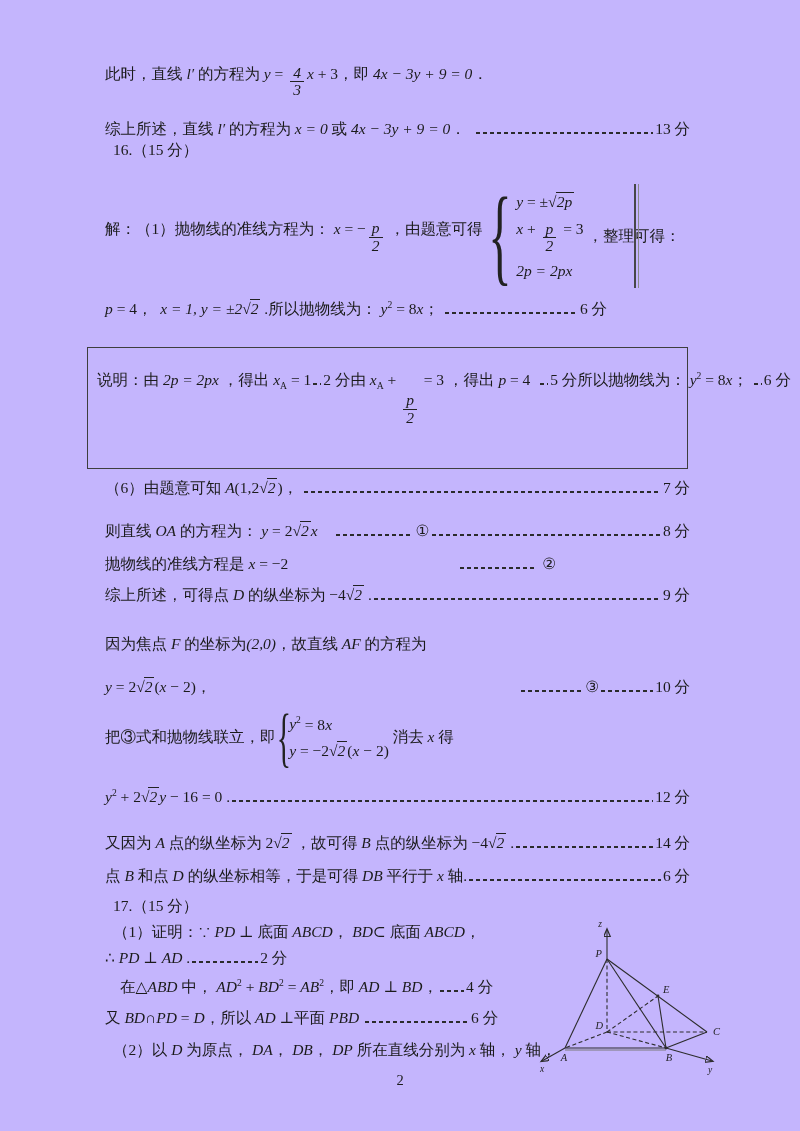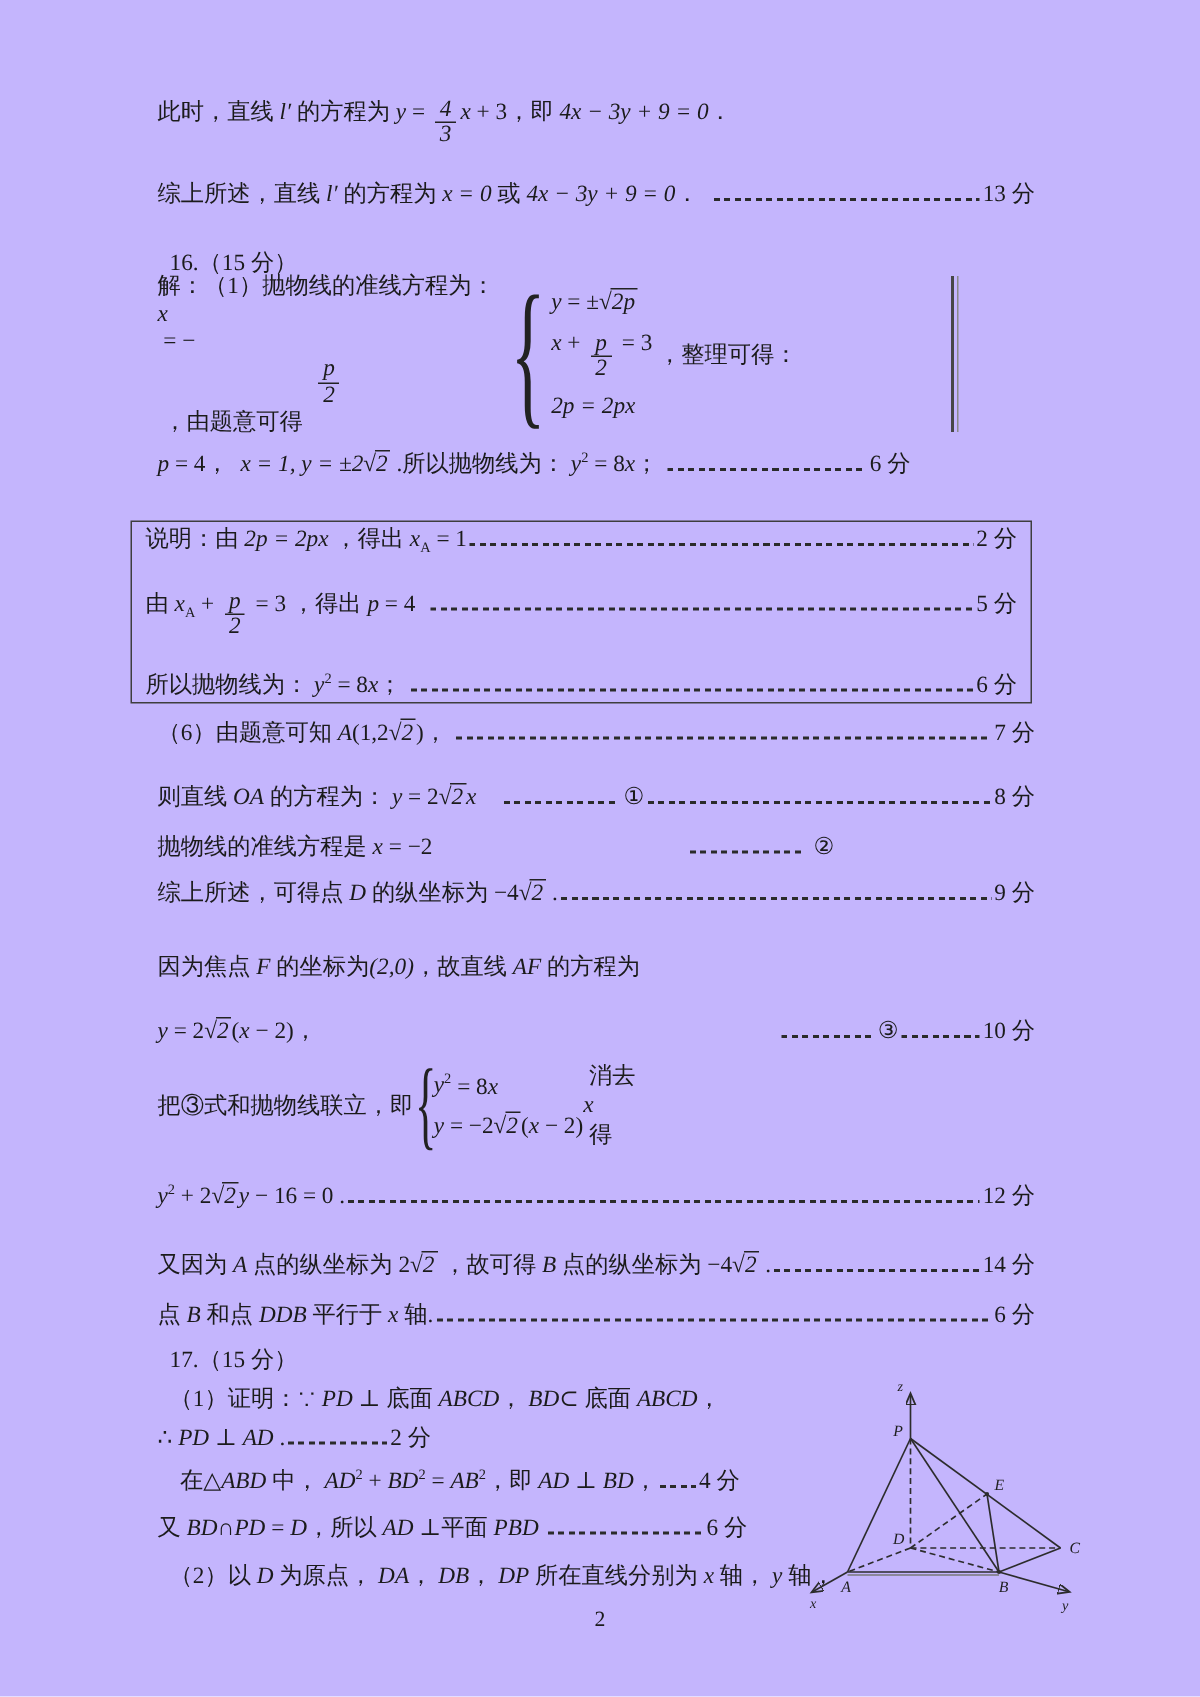--- a/index.html
+++ b/index.html
@@ -16,48 +16,48 @@
   .frac{display:inline-flex;flex-direction:column;align-items:center;align-self:center;
         margin:0 3px;font-style:italic;line-height:1.05;transform:translateY(1px);}
   .fn{border-bottom:1.4px solid #222;padding:0 3px;}
   .fd{padding:0 3px;}
   .sqrt{display:inline-flex;align-items:baseline;font-style:normal;}
   .sg{margin-right:-1px;}
   .rad{border-top:1.5px solid #222;font-style:italic;padding:0 2px 0 1px;}
   sup{font-size:0.62em;}
   sub{font-size:0.62em;}
   .sysline{position:absolute;display:flex;align-items:center;font-size:15.5px;white-space:pre;}
-  .richspan{display:inline-flex;align-items:baseline;white-space:pre;flex-direction:column;}
+  .richspan{display:inline-flex;align-items:baseline;white-space:pre;}
   .sys{display:flex;align-items:center;margin-left:4px;}
   .brace{font-size:var(--bsz,105px);line-height:0;font-weight:300;color:#222;
          transform:scaleX(0.45);transform-origin:center;margin:0 -10px 0 -12px;}
   .sysrows{display:flex;flex-direction:column;gap:var(--rgap,10px);}
   .sysrow{display:flex;align-items:baseline;white-space:pre;}
   .vbar{position:absolute;width:2px;border-left:2.5px solid #474747;border-right:1.5px solid #8a8a8a;}
   .notebox{position:absolute;left:87px;top:347px;width:601px;height:122px;
-           border:1.8px solid #3e3e3e;box-sizing:border-box;padding:1px 9px;
-           display:flex;flex-direction:column;justify-content:space-between;}
+           border:1.8px solid #3e3e3e;box-sizing:border-box;padding:22px 9px;
+           display:flex;flex-direction:row;justify-content:space-between;}
   .boxline{display:flex;align-items:baseline;font-size:15.5px;white-space:pre;}
   .fig{position:absolute;left:532px;top:916px;}
   .fig line, .fig path{stroke:#2c2c2c;stroke-width:1.1;fill:none;}
   .fig .dash{stroke-dasharray:4 2.6;}
   .fig .dbl{stroke:#7a7a7a;stroke-width:1;}
   .fig text{font-size:10.5px;font-style:italic;fill:#1f1f1f;
             font-family:"Liberation Serif","DejaVu Serif",serif;}
   .fig .ax{font-size:9.5px;}
   .pagenum{position:absolute;top:1072px;left:0;width:800px;text-align:center;font-size:14.5px;}
 </style>
 </head>
 <body>
 
 <div class="page">
 
   <div class="line" style="top:64px"><span>此时，直线 </span><span class="m">l′</span><span> 的方程为 </span><span class="m">y</span><span> = </span><span class="frac"><span class="fn">4</span><span class="fd">3</span></span><span class="m">x</span><span> + 3，即 </span><span class="m">4x − 3y + 9 = 0</span><span>．</span></div>
   <div class="line" style="top:119px;width:585px"><span>综上所述，直线 </span><span class="m">l′</span><span> 的方程为 </span><span class="m">x = 0</span><span> 或 </span><span class="m">4x − 3y + 9 = 0</span><span>．  </span><span class="leader" style="flex: 1 1 auto;"></span><span>13 分</span></div>
-  <div class="line" style="top:165px;left:113px"><span>16.（15 分）</span></div>
+  <div class="line" style="top:140px;left:113px"><span>16.（15 分）</span></div>
 
   <div class="sysline" style="top:180px;left:105px;height:112px;--bsz:108px;--rgap:9px">
     <span class="richspan"><span>解：（1）抛物线的准线方程为： </span><span class="m">x</span><span> = −</span><span class="frac"><span class="fn">p</span><span class="fd">2</span></span><span> ，由题意可得</span></span>
     <span class="sys">
       <span class="brace">{</span>
       <span class="sysrows">
         <span class="sysrow"><span class="m">y</span><span> = ±</span><span class="sqrt"><span class="sg">√</span><span class="rad">2p</span></span></span>
         <span class="sysrow"><span class="m">x</span><span> + </span><span class="frac"><span class="fn">p</span><span class="fd">2</span></span><span> = 3</span></span>
         <span class="sysrow"><span class="m">2p = 2px</span></span>
       </span>
@@ -88,21 +88,21 @@
       <span class="sysrows">
         <span class="sysrow"><span><span class="m">y</span><sup>2</sup></span><span> = 8</span><span class="m">x</span></span>
         <span class="sysrow"><span class="m">y</span><span> = −2</span><span class="sqrt"><span class="sg">√</span><span class="rad">2</span></span><span>(</span><span class="m">x</span><span> − 2)</span></span>
       </span>
     </span>
     <span class="richspan"><span> 消去 </span><span class="m">x</span><span> 得</span></span>
   </div>
 
   <div class="line" style="top:787px;width:585px"><span><span class="m">y</span><sup>2</sup></span><span> + 2</span><span class="sqrt"><span class="sg">√</span><span class="rad">2</span></span><span class="m">y</span><span> − 16 = 0 .</span><span class="leader" style="flex: 1 1 auto;"></span><span>12 分</span></div>
   <div class="line" style="top:833px;width:585px"><span>又因为 </span><span class="m">A</span><span> 点的纵坐标为 2</span><span class="sqrt"><span class="sg">√</span><span class="rad">2</span></span><span> ，故可得 </span><span class="m">B</span><span> 点的纵坐标为 −4</span><span class="sqrt"><span class="sg">√</span><span class="rad">2</span></span><span> .</span><span class="leader" style="flex: 1 1 auto;"></span><span>14 分</span></div>
-  <div class="line" style="top:866px;width:585px"><span>点 </span><span class="m">B</span><span> 和点 </span><span class="m">D</span><span class="m">DB</span><span> 平行于 </span><span class="m">x</span><span> 轴.</span><span class="leader" style="flex: 1 1 auto;"></span><span>6 分</span></div>
+  <div class="line" style="top:866px;width:585px"><span>点 </span><span class="m">B</span><span> 和点 </span><span class="m">D</span><span> 的纵坐标相等，于是可得 </span><span class="m">DB</span><span> 平行于 </span><span class="m">x</span><span> 轴.</span><span class="leader" style="flex: 1 1 auto;"></span><span>6 分</span></div>
 
   <div class="line" style="top:896px;left:113px"><span>17.（15 分）</span></div>
   <div class="line" style="top:922px;left:113px"><span>（1）证明：∵ </span><span class="m">PD</span><span> ⊥ 底面 </span><span class="m">ABCD</span><span>， </span><span class="m">BD</span><span>⊂ 底面 </span><span class="m">ABCD</span><span>，</span></div>
   <div class="line" style="top:948px"><span>∴ </span><span class="m">PD</span><span> ⊥ </span><span class="m">AD</span><span> .</span><span class="leader" style="width: 66px;"></span><span>2 分</span></div>
   <div class="line" style="top:977px;left:120px"><span>在△</span><span class="m">ABD</span><span> 中， </span><span><span class="m">AD</span><sup>2</sup></span><span> + </span><span><span class="m">BD</span><sup>2</sup></span><span> = </span><span><span class="m">AB</span><sup>2</sup></span><span>，即 </span><span class="m">AD</span><span> ⊥ </span><span class="m">BD</span><span>，</span><span class="leader" style="width: 24px;"></span><span>4 分</span></div>
   <div class="line" style="top:1008px"><span>又 </span><span class="m">BD</span><span>∩</span><span class="m">PD</span><span> = </span><span class="m">D</span><span>，所以 </span><span class="m">AD</span><span> ⊥平面 </span><span class="m">PBD</span><span> </span><span class="leader" style="width: 104px;"></span><span>6 分</span></div>
   <div class="line" style="top:1040px;left:113px"><span>（2）以 </span><span class="m">D</span><span> 为原点， </span><span class="m">DA</span><span>， </span><span class="m">DB</span><span>， </span><span class="m">DP</span><span> 所在直线分别为 </span><span class="m">x</span><span> 轴， </span><span class="m">y</span><span> 轴，</span></div>
 
   <svg class="fig" width="205" height="162" viewBox="0 0 205 162">
     <defs>

